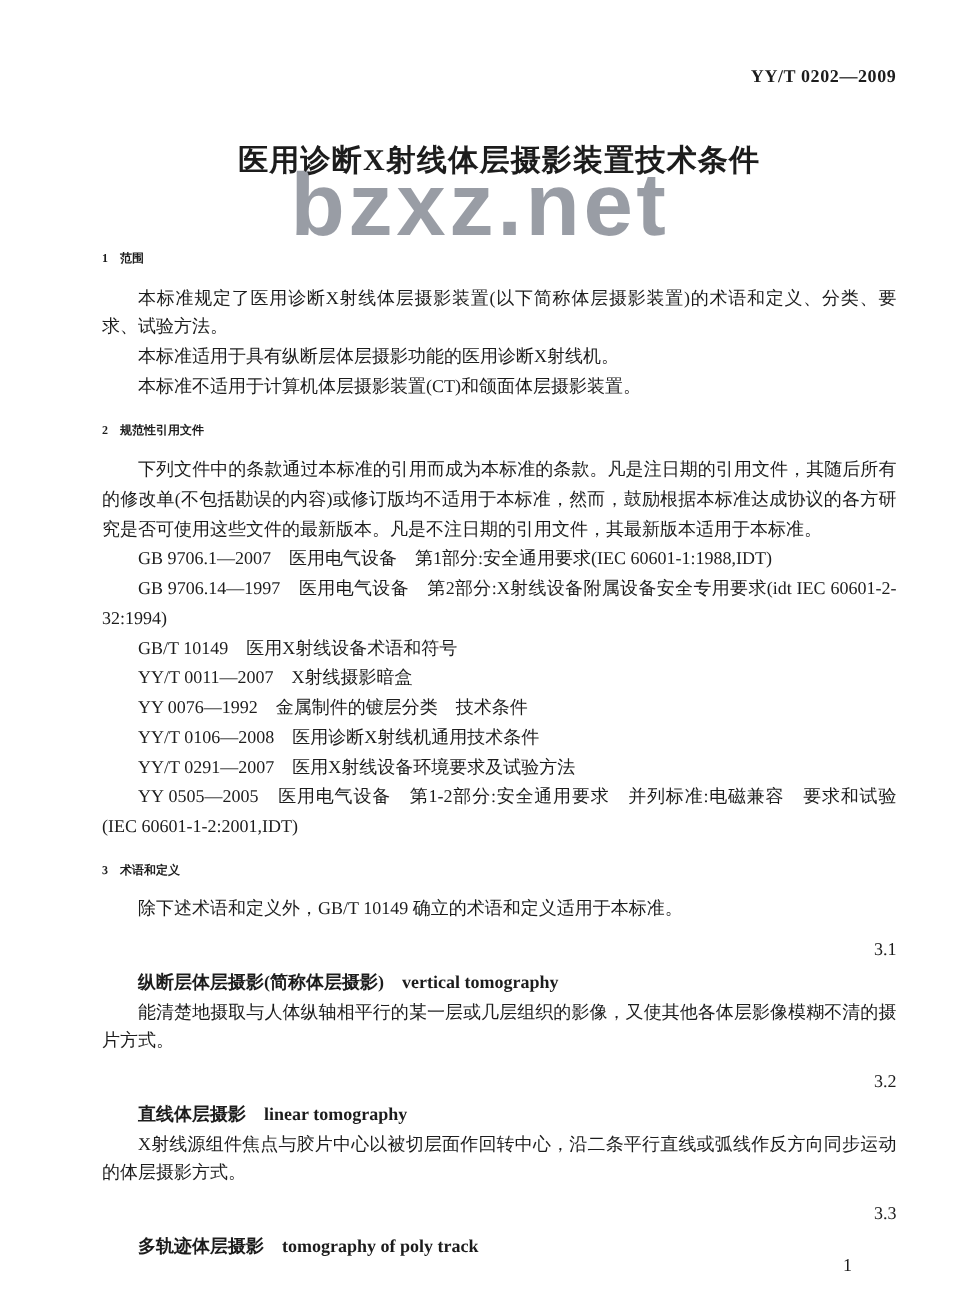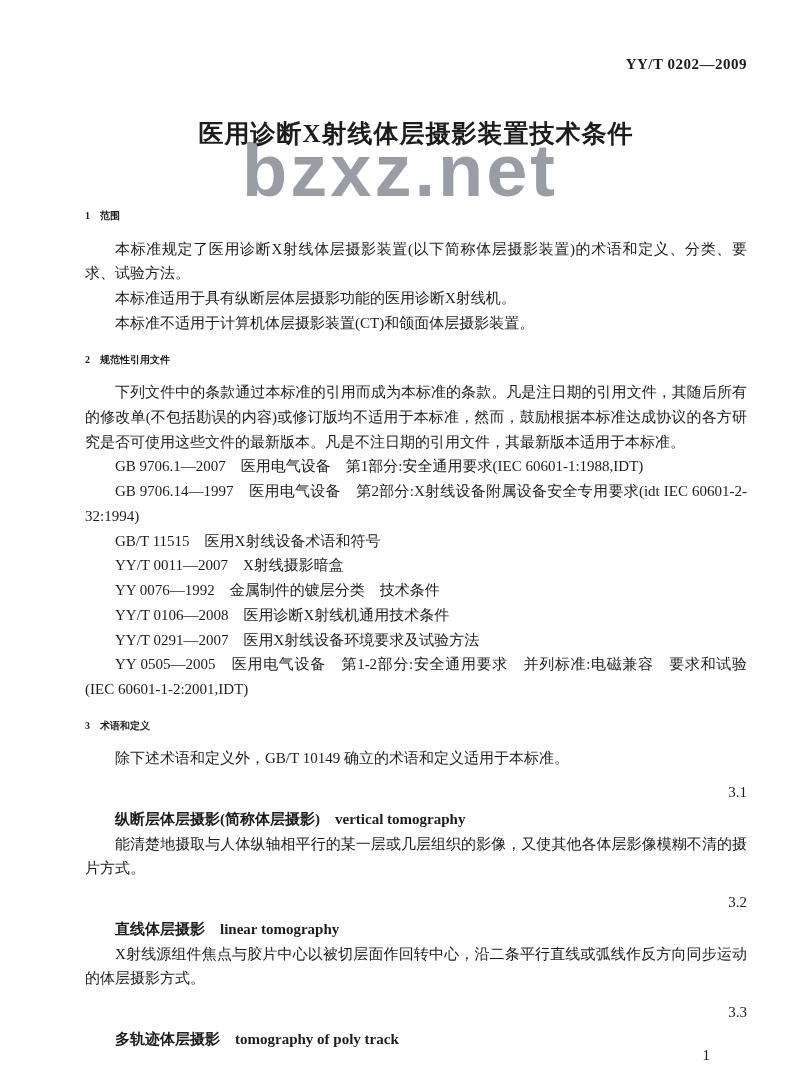--- a/index.html
+++ b/index.html
@@ -99,21 +99,21 @@
 
   <div class="doc-body" id="doc-blocks">
       <h2 class="heading">1　范围</h2>
       <p class="para">本标准规定了医用诊断X射线体层摄影装置(以下简称体层摄影装置)的术语和定义、分类、要求、试验方法。</p>
       <p class="para">本标准适用于具有纵断层体层摄影功能的医用诊断X射线机。</p>
       <p class="para">本标准不适用于计算机体层摄影装置(CT)和颌面体层摄影装置。</p>
       <h2 class="heading">2　规范性引用文件</h2>
       <p class="para">下列文件中的条款通过本标准的引用而成为本标准的条款。凡是注日期的引用文件，其随后所有的修改单(不包括勘误的内容)或修订版均不适用于本标准，然而，鼓励根据本标准达成协议的各方研究是否可使用这些文件的最新版本。凡是不注日期的引用文件，其最新版本适用于本标准。</p>
       <p class="para">GB 9706.1—2007　医用电气设备　第1部分:安全通用要求(IEC 60601-1:1988,IDT)</p>
       <p class="para">GB 9706.14—1997　医用电气设备　第2部分:X射线设备附属设备安全专用要求(idt IEC 60601-2-32:1994)</p>
-      <p class="para">GB/T 11515　医用X射线设备术语和符号</p>
+      <p class="para">GB/T 10149　医用X射线设备术语和符号</p>
       <p class="para">YY/T 0011—2007　X射线摄影暗盒</p>
       <p class="para">YY 0076—1992　金属制件的镀层分类　技术条件</p>
       <p class="para">YY/T 0106—2008　医用诊断X射线机通用技术条件</p>
       <p class="para">YY/T 0291—2007　医用X射线设备环境要求及试验方法</p>
       <p class="para">YY 0505—2005　医用电气设备　第1-2部分:安全通用要求　并列标准:电磁兼容　要求和试验(IEC 60601-1-2:2001,IDT)</p>
       <h2 class="heading">3　术语和定义</h2>
       <p class="para">除下述术语和定义外，GB/T 10149 确立的术语和定义适用于本标准。</p>
       <p class="term-num">3.1</p>
       <p class="term-title">纵断层体层摄影(简称体层摄影)　vertical tomography</p>
       <p class="para">能清楚地摄取与人体纵轴相平行的某一层或几层组织的影像，又使其他各体层影像模糊不清的摄片方式。</p>

